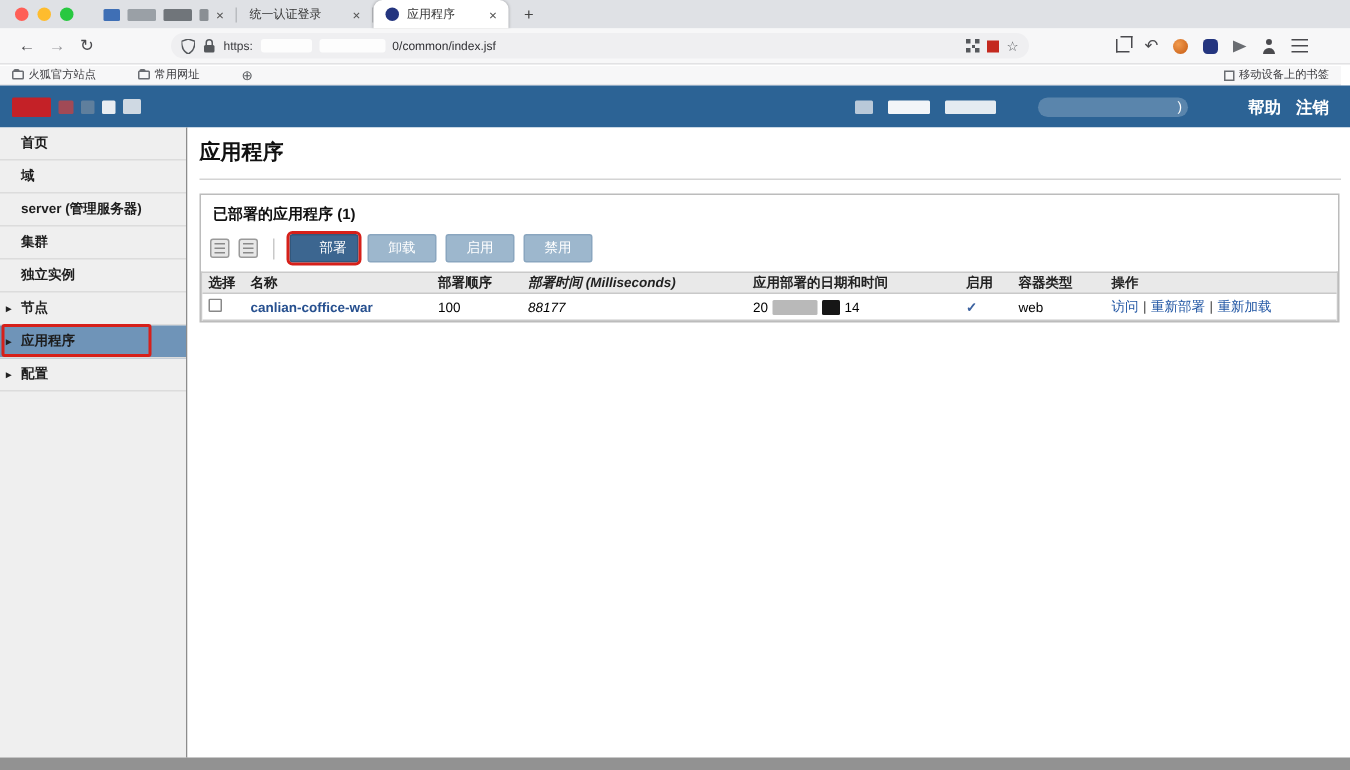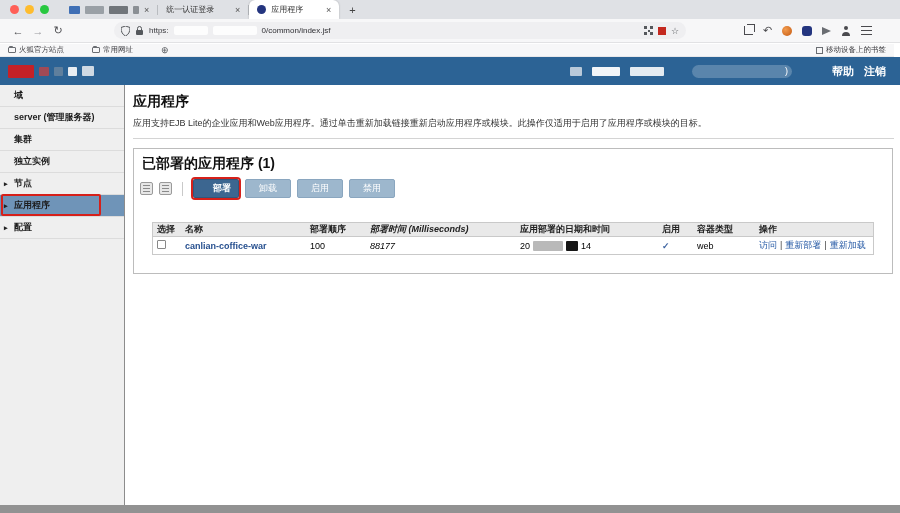--- a/index.html
+++ b/index.html
@@ -89,36 +89,36 @@
   .sb-item.selected { background:#6f94b8; }
   .annot { position:absolute; border:2px solid #d6201a; border-radius:2px; pointer-events:none; }
   .sb-annot { top:-1px; left:1px; width:100px; height:22px; }
 
   .content { flex:1; background:#fff; position:relative; padding:8px 6px 0 8px; }
   .page-title { font-size:14px; font-weight:bold; color:#111; }
   .page-desc { font-size:9px; color:#333; margin-top:6px; }
   .content-hr { border:none; border-top:1px solid #d4d4d4; margin-top:8px; }
 
   .groupbox { margin-top:9px; margin-right:1px; border:1px solid #bcbcbc; background:#fff; }
-  .group-title { font-size:14px; font-weight:bold; color:#111; padding:6px 8px 4px; }
+  .group-title { font-size:10px; font-weight:bold; color:#111; padding:6px 8px 4px; }
   .btnrow { display:flex; align-items:center; gap:6px; padding:2px 6px 6px; }
   .selico { width:13px; height:13px; border:1px solid #9a9a9a; background:#e7e7e7; border-radius:2px;
     display:inline-block; position:relative; }
   .selico::before { content:""; position:absolute; top:2px; left:2px; right:2px; bottom:2px;
     background:
       linear-gradient(#8a8a8a,#8a8a8a) 0 0/100% 1px no-repeat,
       linear-gradient(#8a8a8a,#8a8a8a) 0 3px/100% 1px no-repeat,
       linear-gradient(#8a8a8a,#8a8a8a) 0 6px/100% 1px no-repeat; }
   .btn-sep { width:1px; height:14px; background:#c9c9c9; margin:0 4px; }
   .gbtn { font-size:9px; color:#fff; background:#9db7cd; border:1px solid #8aa6bf; border-radius:2px;
     padding:2px 0; width:46px; text-align:center; position:relative; }
-  .gbtn.primary { background:#3c6690; border-color:#32577c; font-weight:bold;padding-left:12px; }
+  .gbtn.primary { background:#3c6690; border-color:#32577c; font-weight:normal;padding-left:12px; }
   .btn-annot { top:-3px; left:-3px; right:-3px; bottom:-3px; border-radius:4px; }
 
-  .tbl { border:1px solid #c9c9c9; border-bottom:none; margin:18px; font-size:9px; }
+  .tbl { border:1px solid #c9c9c9; border-bottom:none; margin:0; font-size:9px; }
   .trow { display:flex; align-items:center; border-bottom:1px solid #c9c9c9; }
   .trow.head { background:#e9e9e9; font-weight:bold; color:#222; height:14px; }
   .trow.data { height:18px; background:#fff; }
   .tc { padding:0 4px; overflow:hidden; white-space:nowrap; }
   .c0{width:28px;} .c1{width:125px;} .c2{width:60px;} .c3{width:150px;font-style:italic;} .c4{width:142px;}
   .c5{width:35px;} .c6{width:62px;} .c7{flex:1;}
   .chk { width:9px; height:9px; border:1px solid #888; background:#fff; display:inline-block; border-radius:1px; }
   .applink { color:#27508f; font-weight:bold; text-decoration:none;text-align:right; }
   .check { color:#3c62a0; font-weight:bold; }
   .actlink { color:#2257a4; text-decoration:none; }
@@ -230,20 +230,24 @@
       <span class="hdr-link" style="margin-left:30px">帮助</span>
       <span class="hdr-link">注销</span>
     </div>
   </div>
 
   <div class="mainrow">
 
     <div class="sidebar">
       <div class="sb-item">
         <span class="arr"></span>
+        <span>首页</span>
+      </div>
+      <div class="sb-item">
+        <span class="arr"></span>
         <span>域</span>
       </div>
       <div class="sb-item">
         <span class="arr"></span>
         <span>server (管理服务器)</span>
       </div>
       <div class="sb-item">
         <span class="arr"></span>
         <span>集群</span>
       </div>
@@ -261,21 +265,20 @@
         <span class="annot sb-annot"></span>
       </div>
       <div class="sb-item">
         <span class="arr">▸</span>
         <span>配置</span>
       </div>
     </div>
 
     <div class="content">
       <div class="page-title">应用程序</div>
-      <div class="page-desc">应用支持EJB Lite的企业应用和Web应用程序。通过单击重新加载链接重新启动应用程序或模块。此操作仅适用于启用了应用程序或模块的目标。</div>
       <hr class="content-hr">
 
       <div class="groupbox">
         <div class="group-title">已部署的应用程序 (1)</div>
 
         <div class="btnrow">
           <span class="selico"></span>
           <span class="selico"></span>
           <span class="btn-sep"></span>
           <span class="gbtn primary">

